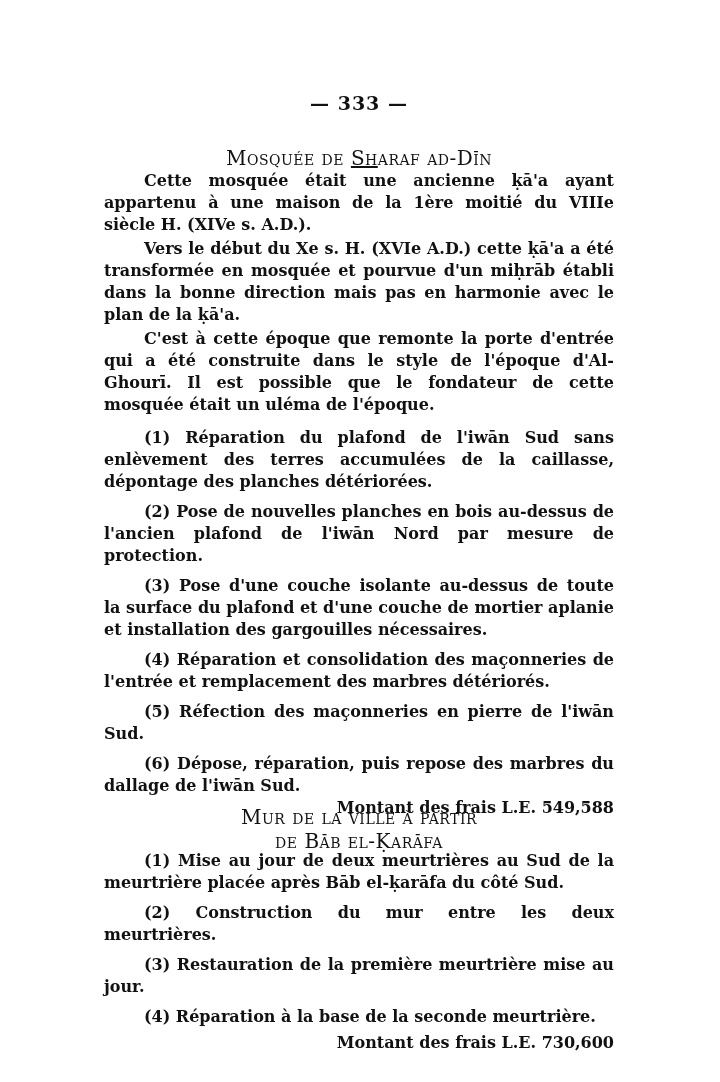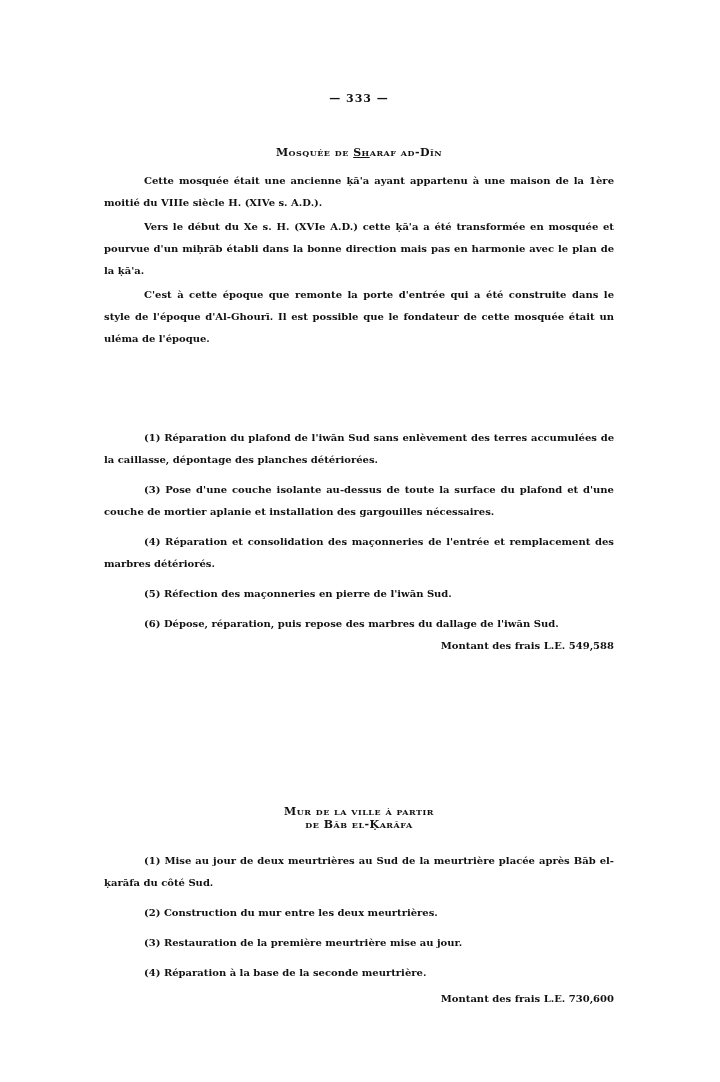--- a/index.html
+++ b/index.html
@@ -4,28 +4,28 @@
 <style>
   html, body { margin: 0; padding: 0; }
   body {
     width: 720px; height: 1082px; background: #ffffff; color: #111111;
     font-family: "DejaVu Serif", "Liberation Serif", serif;
     position: relative; overflow: hidden;
   }
   .page { position: absolute; left: 104px; top: 0; width: 510px; }
   .page-number {
     position: absolute; top: 92px; left: 0; width: 510px; text-align: center;
-    font-size: 11px; font-weight: bold; letter-spacing: 1px;
+    font-size: 19px; font-weight: bold; letter-spacing: 1px;
   }
   .heading {
     position: absolute; left: 0; width: 510px; text-align: center;
-    font-size: 11px; font-weight: bold; font-variant: small-caps; letter-spacing: 0.5px;
+    font-size: 20px; font-weight: normal; font-variant: small-caps; letter-spacing: 0.5px;
   }
   .heading u { text-decoration: underline; }
-  .block { position: absolute; left: 0; width: 510px; font-size: 10px; line-height: 22px; font-weight: bold; text-align: justify; }
+  .block { position: absolute; left: 0; width: 510px; font-size: 16px; line-height: 22px; font-weight: bold; text-align: justify; }
   .block p { margin: 0; }
   .indent { text-indent: 40px; }
   .total { text-align: right; }
 </style>
 </head>
 <body>
 
 <div class="page">
   <div class="page-number">— 333 —</div>
 
@@ -34,20 +34,21 @@
   </div>
 
   <div class="block" style="top:170px;">
     <p class="indent">Cette mosquée était une ancienne ḳā'a ayant appartenu à une maison de la 1ère moitié du VIIIe siècle H. (XIVe s. A.D.).</p>
     <p class="indent" style="margin-top:2px;">Vers le début du Xe s. H. (XVIe A.D.) cette ḳā'a a été transformée en mosquée et pourvue d'un miḥrāb établi dans la bonne direction mais pas en harmonie avec le plan de la ḳā'a.</p>
     <p class="indent" style="margin-top:2px;">C'est à cette époque que remonte la porte d'entrée qui a été construite dans le style de l'époque d'Al-Ghourī. Il est possible que le fondateur de cette mosquée était un uléma de l'époque.</p>
   </div>
 
   <div class="block" style="top:427px;">
     <p class="indent">(1) Réparation du plafond de l'iwān Sud sans enlèvement des terres accumulées de la caillasse, dépontage des planches détériorées.</p>
+    <p class="indent" style="margin-top:8px;">(2) Pose de nouvelles planches en bois au-dessus de l'ancien plafond de l'iwān Nord par mesure de protection.</p>
     <p class="indent" style="margin-top:8px;">(3) Pose d'une couche isolante au-dessus de toute la surface du plafond et d'une couche de mortier aplanie et installation des gargouilles nécessaires.</p>
     <p class="indent" style="margin-top:8px;">(4) Réparation et consolidation des maçonneries de l'entrée et remplacement des marbres détériorés.</p>
     <p class="indent" style="margin-top:8px;">(5) Réfection des maçonneries en pierre de l'iwān Sud.</p>
     <p class="indent" style="margin-top:8px;">(6) Dépose, réparation, puis repose des marbres du dallage de l'iwān Sud.</p>
     <p class="total">Montant des frais L.E. 549,588</p>
   </div>
 
   <div class="heading" style="top:805px;">
     <div>Mur de la ville à partir</div>
     <div>de Bāb el-Ḳarāfa</div>

